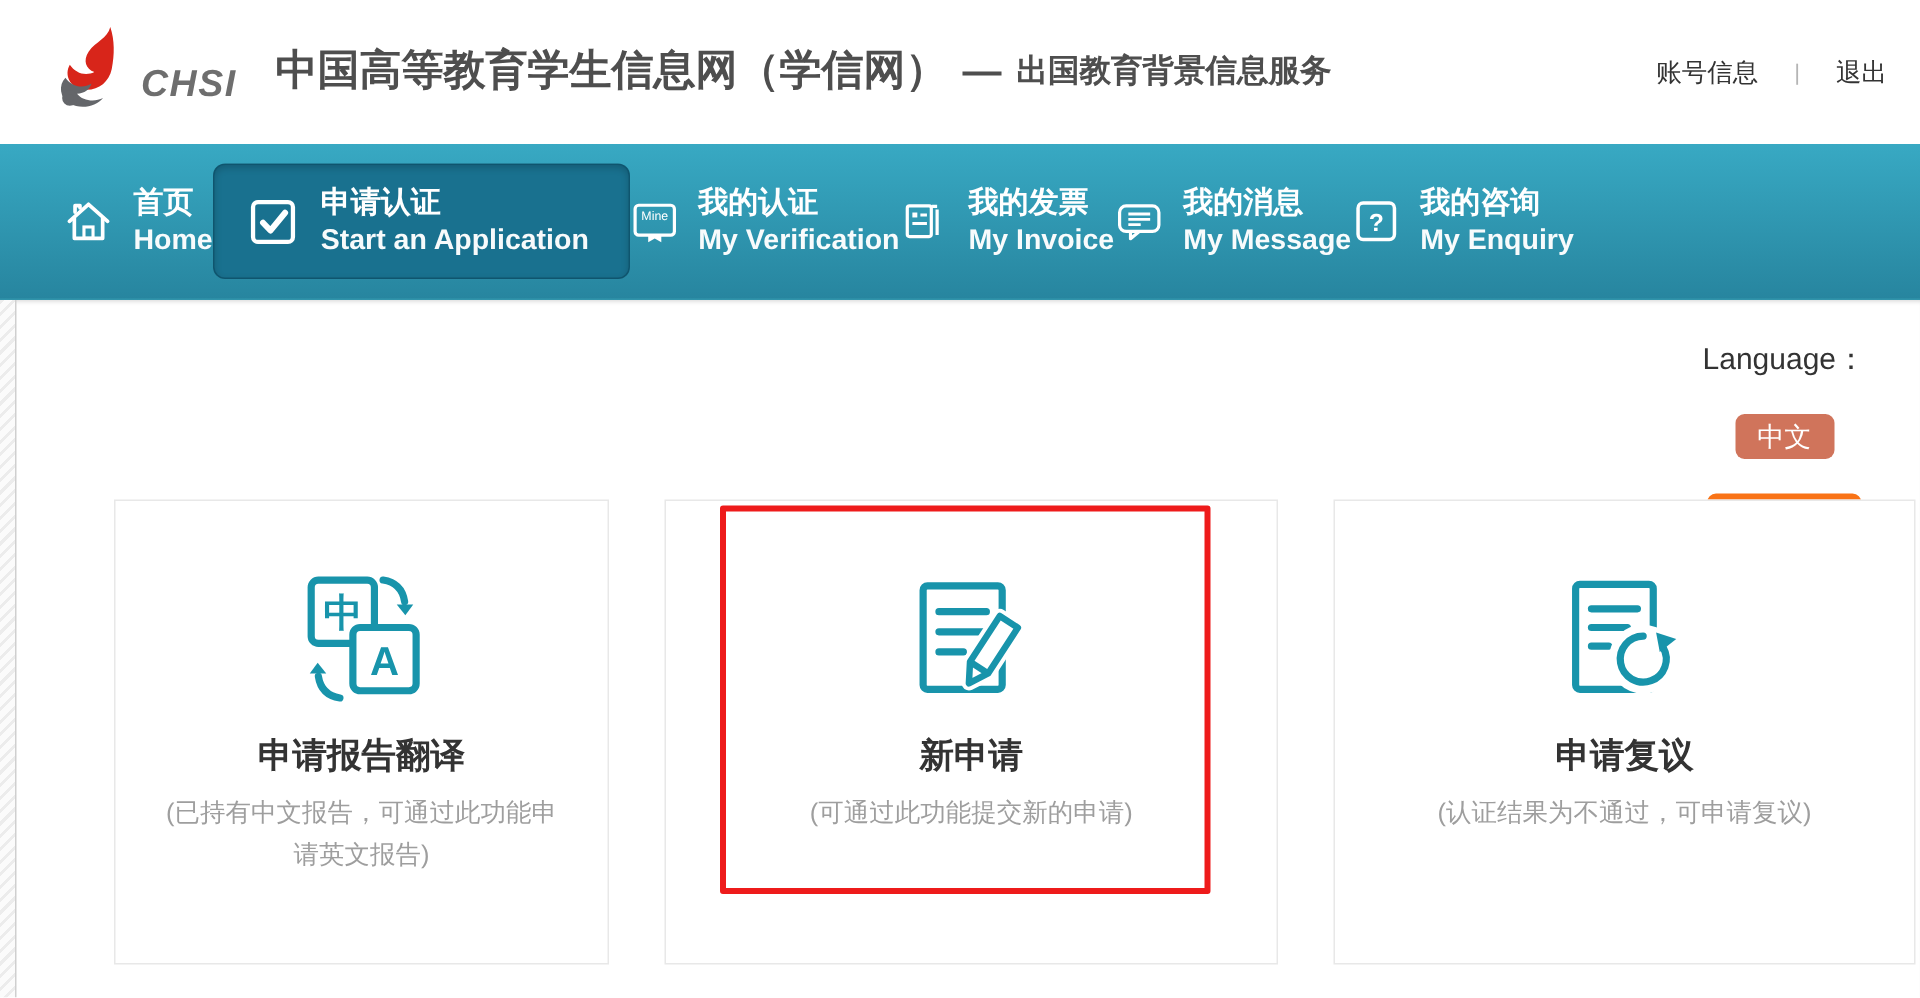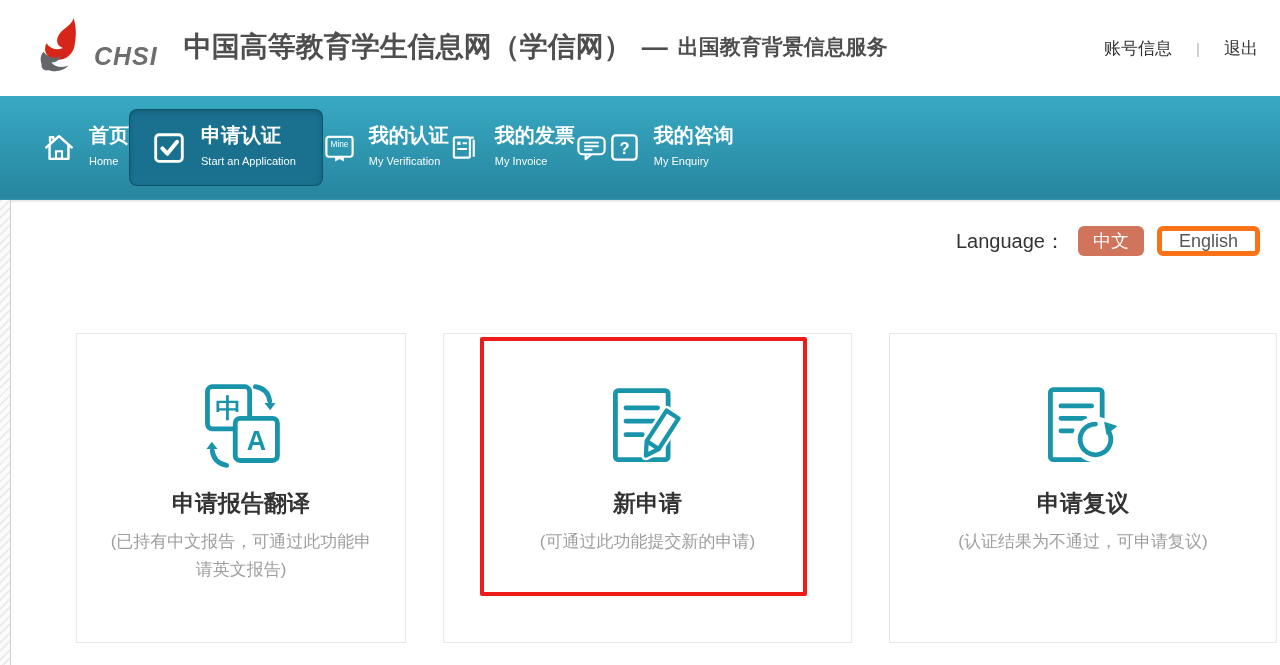--- a/index.html
+++ b/index.html
@@ -20,31 +20,31 @@
   .header-links a { cursor:pointer; }
 
   
   .nav { height:104px; background:linear-gradient(180deg,var(--nav-top,#38a9c3),var(--nav-bottom,#27859f));
     display:flex; align-items:center; justify-content:flex-start; padding:0 42px;
     border-bottom:1px solid rgba(0,0,0,.12); }
   .nav-item { display:flex; align-items:center; gap:13px; color:#fff; cursor:pointer; }
   .nav-item .nav-icon { display:flex; align-items:center; }
   .nav-text { display:flex; flex-direction:column; }
   .nav-text .zh { font-size:20px; font-weight:bold; line-height:27px; }
-  .nav-text .en { font-size:11px; font-weight:normal; line-height:24px; opacity:.97; }
+  .nav-text .en { font-size:19px; font-weight:bold; line-height:24px; opacity:.97; }
   .nav-item.active { background:var(--nav-active-bg,#19718f); border:1px solid rgba(8,62,84,.55);
     border-radius:8px; padding:12px 26px 12px 20px; box-shadow:inset 0 2px 5px rgba(0,0,0,.18); }
 
   
   .content { position:relative; height:465px; background:#fff;
     box-shadow:inset 0 3px 3px -2px rgba(0,0,0,.15); }
   .hatch { position:absolute; left:0; top:0; bottom:0; width:11px; border-right:1px solid #cfcfcf;
     background:repeating-linear-gradient(135deg,#ececec 0 2px,#fbfbfb 2px 6px); }
 
-  .lang-row { position:absolute; top:26px; right:20px; display:flex; align-items:center; gap:13px; }
+  .lang-row { position:absolute; top:26px; right:36px; display:flex; align-items:center; gap:23px;flex-direction:column; }
   .lang-label { font-size:20px; color:#333; }
   .lang-btn { height:30px; display:flex; align-items:center; border-radius:6px; font-size:18px; cursor:pointer; }
   .lang-btn.zh { background:var(--zh-btn-bg,#d0745b); color:#fff; padding:0 15px; }
   .lang-btn.en { background:#fff; color:#555; border:5px solid #f97316; padding:0 17px; }
 
   .cards-row { position:absolute; left:76px; top:133px; display:flex; gap:37px; }
   .card { width:330px; height:310px; background:#fff; border:1px solid #e8e8e8;
     display:flex; flex-direction:column; align-items:center; cursor:pointer; }
   .card.wide { width:409px; }
   .card .icon-wrap { margin-top:44px; height:96px; display:flex; align-items:center; justify-content:center; }
@@ -141,20 +141,24 @@
     </span>
   </div>
 
   <div class="nav-item">
     <span class="nav-icon">
       <svg width="33" height="33" viewBox="0 0 34 34">
         <rect x="3.5" y="6.5" width="27" height="17.5" rx="4.5" fill="none" stroke="#fff" stroke-width="2.2"></rect>
         <path d="M9.5 12 H24.5 M9.5 15.7 H24.5 M9.5 19.3 H18" stroke="#fff" stroke-width="2" fill="none"></path>
         <path d="M11 24 V29 L17 24" fill="none" stroke="#fff" stroke-width="2.2" stroke-linejoin="round"></path>
       </svg>
+    </span>
+    <span class="nav-text">
+      <span class="zh">我的消息</span>
+      <span class="en">My Message</span>
     </span>
   </div>
 
   <div class="nav-item">
     <span class="nav-icon">
       <svg width="33" height="33" viewBox="0 0 34 34">
         <rect x="4.5" y="4.5" width="25" height="25" rx="3.5" fill="none" stroke="#fff" stroke-width="2.4"></rect>
         <text x="17" y="23.5" text-anchor="middle" font-size="17" font-weight="bold" fill="#fff">?</text>
       </svg>
     </span>

